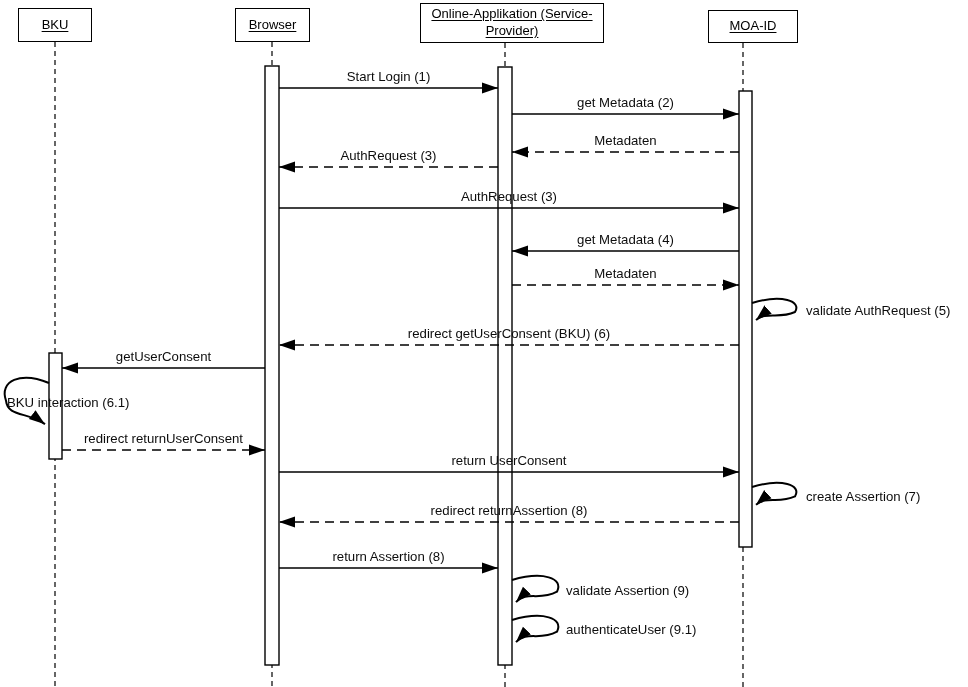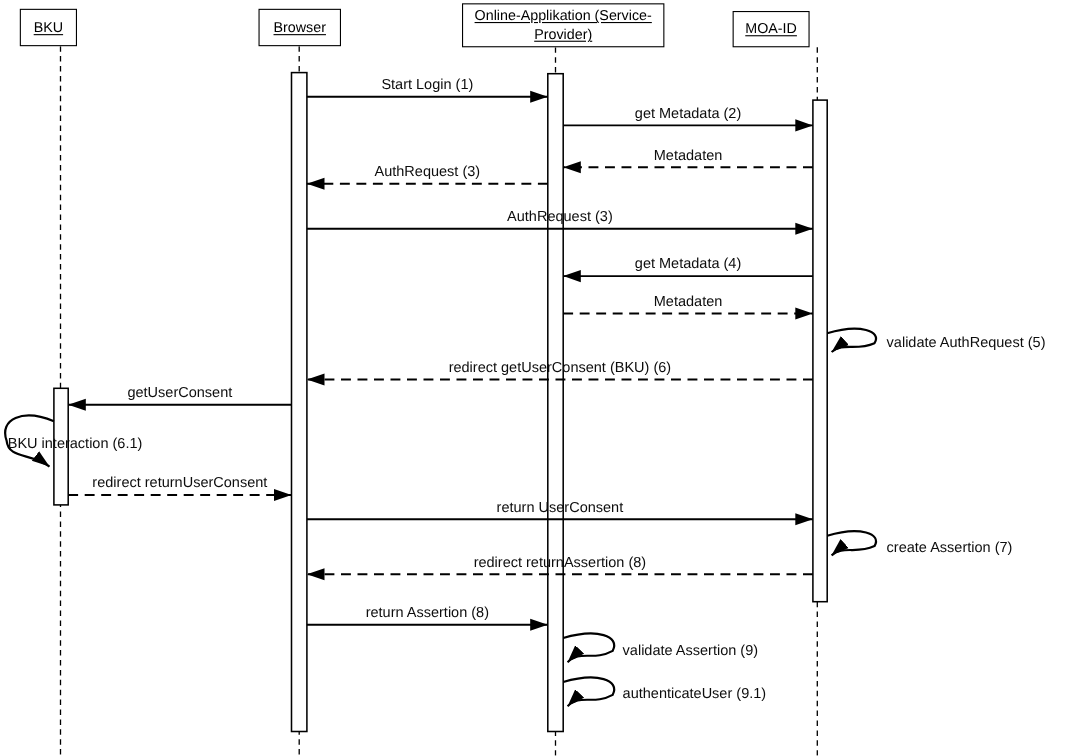--- a/index.html
+++ b/index.html
@@ -93,26 +93,26 @@
       <line x1="739" y1="522" x2="279" y2="522" stroke="#000000" stroke-width="1.7" marker-end="url(#arrow)" stroke-dasharray="9 6"></line>
       <text x="509" y="515" text-anchor="middle">redirect returnAssertion (8)</text>
       <line x1="279" y1="568" x2="498" y2="568" stroke="#000000" stroke-width="1.7" marker-end="url(#arrow)"></line>
       <text x="388.5" y="561" text-anchor="middle">return Assertion (8)</text>
       <path d="M512,580 C543,571 564,578 557,591.7 C539.5,601.32 527,590.4 516,602.1" fill="none" stroke="#000000" stroke-width="2" marker-end="url(#arrow)"></path>
       <text x="566" y="592" text-anchor="start" dominant-baseline="middle">validate Assertion (9)</text>
       <path d="M512,620 C543,611 564,618 557,631.7 C539.5,641.32 527,630.4 516,642.1" fill="none" stroke="#000000" stroke-width="2" marker-end="url(#arrow)"></path>
       <text x="566" y="631" text-anchor="start" dominant-baseline="middle">authenticateUser (9.1)</text>
     </svg>
   <div id="actors-layer">
-      <div class="actor-box" style="left: 18px; top: 8px; width: 52px; height: 34px;">
+      <div class="actor-box" style="left: 18px; top: 8px; width: 74px; height: 34px;">
         <span>BKU</span>
       </div>
       <div class="actor-box" style="left: 235px; top: 8px; width: 75px; height: 34px;">
         <span>Browser</span>
       </div>
       <div class="actor-box" style="left: 420px; top: 3px; width: 184px; height: 40px;">
         <span>Online-Applikation (Service-Provider)</span>
       </div>
-      <div class="actor-box" style="left: 666px; top: 10px; width: 70px; height: 33px;">
+      <div class="actor-box" style="left: 708px; top: 10px; width: 90px; height: 33px;">
         <span>MOA-ID</span>
       </div>
     </div>
 </div>
 
 </body></html>

